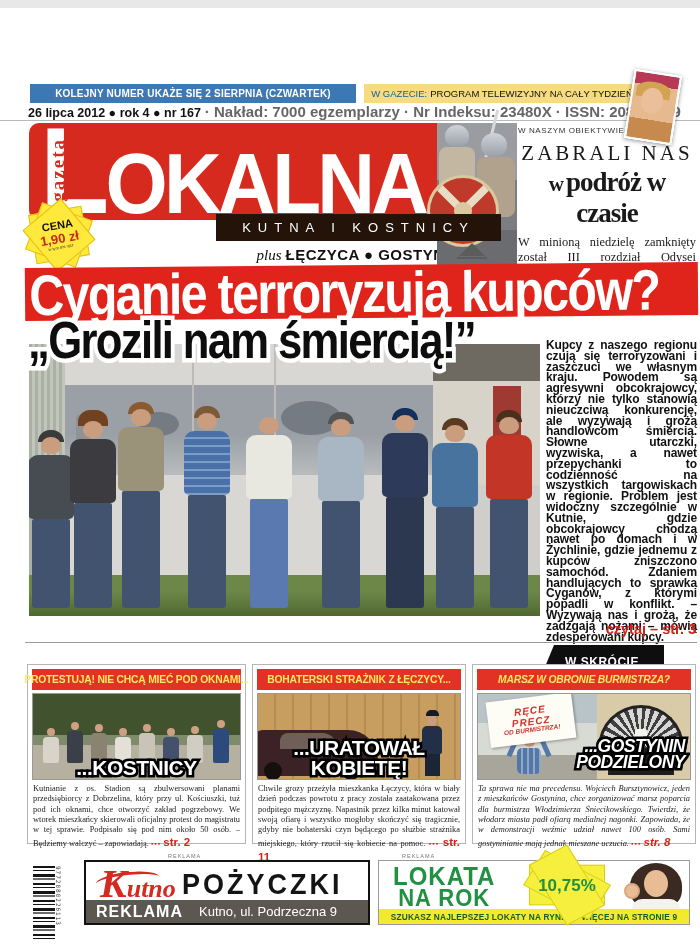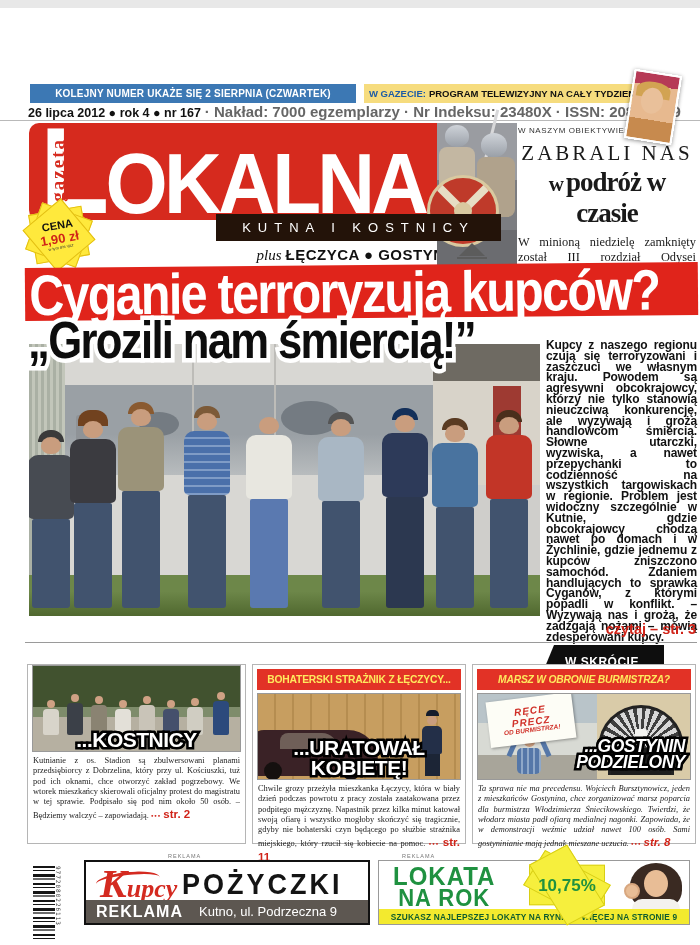--- a/index.html
+++ b/index.html
@@ -4,21 +4,21 @@
 <style>
   html,body{margin:0;padding:0;background:#e8e8e8;}
   .page{position:relative;width:700px;height:945px;background:#fff;margin:8px auto;
         font-family:"Liberation Sans",sans-serif;overflow:hidden;padding-left:8px;}
   .abs{position:absolute;}
 
   
   .banner-blue{left:30px;top:76px;width:326px;height:19px;background:#3c78b4;color:#fff;
     font-size:10px;font-weight:bold;display:flex;align-items:center;justify-content:center;letter-spacing:.2px;}
   .banner-yellow{left:364px;top:76px;width:276px;height:19px;background:#f6dc7e;color:#111;
-    font-size:9.5px;font-weight:bold;display:flex;align-items:center;justify-content:center;gap:3px;}
+    font-size:9.5px;font-weight:normal;display:flex;align-items:center;justify-content:center;gap:3px;}
   .wg{color:#1c5ba6;}
   .mag-thumb{left:629px;top:64px;width:44px;height:66px;transform:rotate(9deg);z-index:5;
     background:linear-gradient(180deg,#b63a56 0 18%,#e7b98f 18% 70%,#c78a4e 70%);
     border:2px solid #fff;box-shadow:0 1px 4px rgba(0,0,0,.45);}
   .mag-face{position:absolute;left:9px;top:14px;width:22px;height:26px;border-radius:50%;background:#e9c09a;}
   .mag-hair{position:absolute;left:3px;top:8px;width:34px;height:16px;border-radius:50% 50% 0 0;background:#d2a352;}
   .dateline{left:28px;top:95px;font-size:12.5px;font-weight:bold;color:#111;white-space:nowrap;}
   .datemeta{font-weight:bold;font-size:15px;color:#666;margin-left:4px;text-align:right;}
   .topline{left:0;top:112px;width:700px;height:1px;background:#b9b9b9;}
 
@@ -378,20 +378,23 @@
   </div>
 
 
   <div class="abs lead-body">Kupcy z naszego regionu czują się terroryzowani i zaszczuci we własnym kraju. Powodem są agresywni obcokrajowcy, którzy nie tylko stanowią nieuczciwą konkurencję, ale wyzywają i grożą handlowcom śmiercią. Słowne utarczki, wyzwiska, a nawet przepychanki to codzienność na wszystkich targowiskach w regionie. Problem jest widoczny szczególnie w Kutnie, gdzie obcokrajowcy chodzą nawet po domach i w Żychlinie, gdzie jednemu z kupców zniszczono samochód. Zdaniem handlujących to sprawka Cyganów, z którymi popadli w konflikt. – Wyzywają nas i grożą, że zadźgają nożami – mówią zdesperowani kupcy.</div>
   <div class="abs czytaj">czytaj – str. 3</div>
   <div class="abs section-line"></div>
 
   <div class="abs wskrocie">W SKRÓCIE</div>
 
   <div class="abs teaser t1">
+    <div class="t-header">
+        <span>PROTESTUJĄ! NIE CHCĄ MIEĆ POD OKNAMI...</span>
+      </div>
     <div class="t-photo scene1">
       <div class="mini" style="left:10px;--c:#d8d4ca;">
           <div class="m-head"></div>
           <div class="m-body"></div>
         </div>
       <div class="mini" style="left:34px;--c:#3b4048;">
           <div class="m-head"></div>
           <div class="m-body" style="height:32px;"></div>
         </div>
       <div class="mini" style="left:58px;--c:#8a8372;">
@@ -497,21 +500,21 @@
   <div class="abs reklama rk1">REKLAMA</div>
   <div class="abs reklama rk2">REKLAMA</div>
 
   <div class="abs barcode-box">
     <div class="bars"></div>
     <div class="bc-num">9772080226113</div>
   </div>
 
   <div class="abs ad-cash">
     <div class="cash-swoosh"></div>
-    <div class="cash-logo">Kupcy</div>
+    <div class="cash-logo">Kutno</div>
     <div class="pozyczki">POŻYCZKI</div>
     <div class="cash-strip">
       <span class="lombard">REKLAMA</span>
       <span class="cash-addr">Kutno, ul. Podrzeczna 9</span>
     </div>
   </div>
 
   <div class="abs ad-lokata">
     <div class="lokata-title">
       <span>LOKATA</span>

